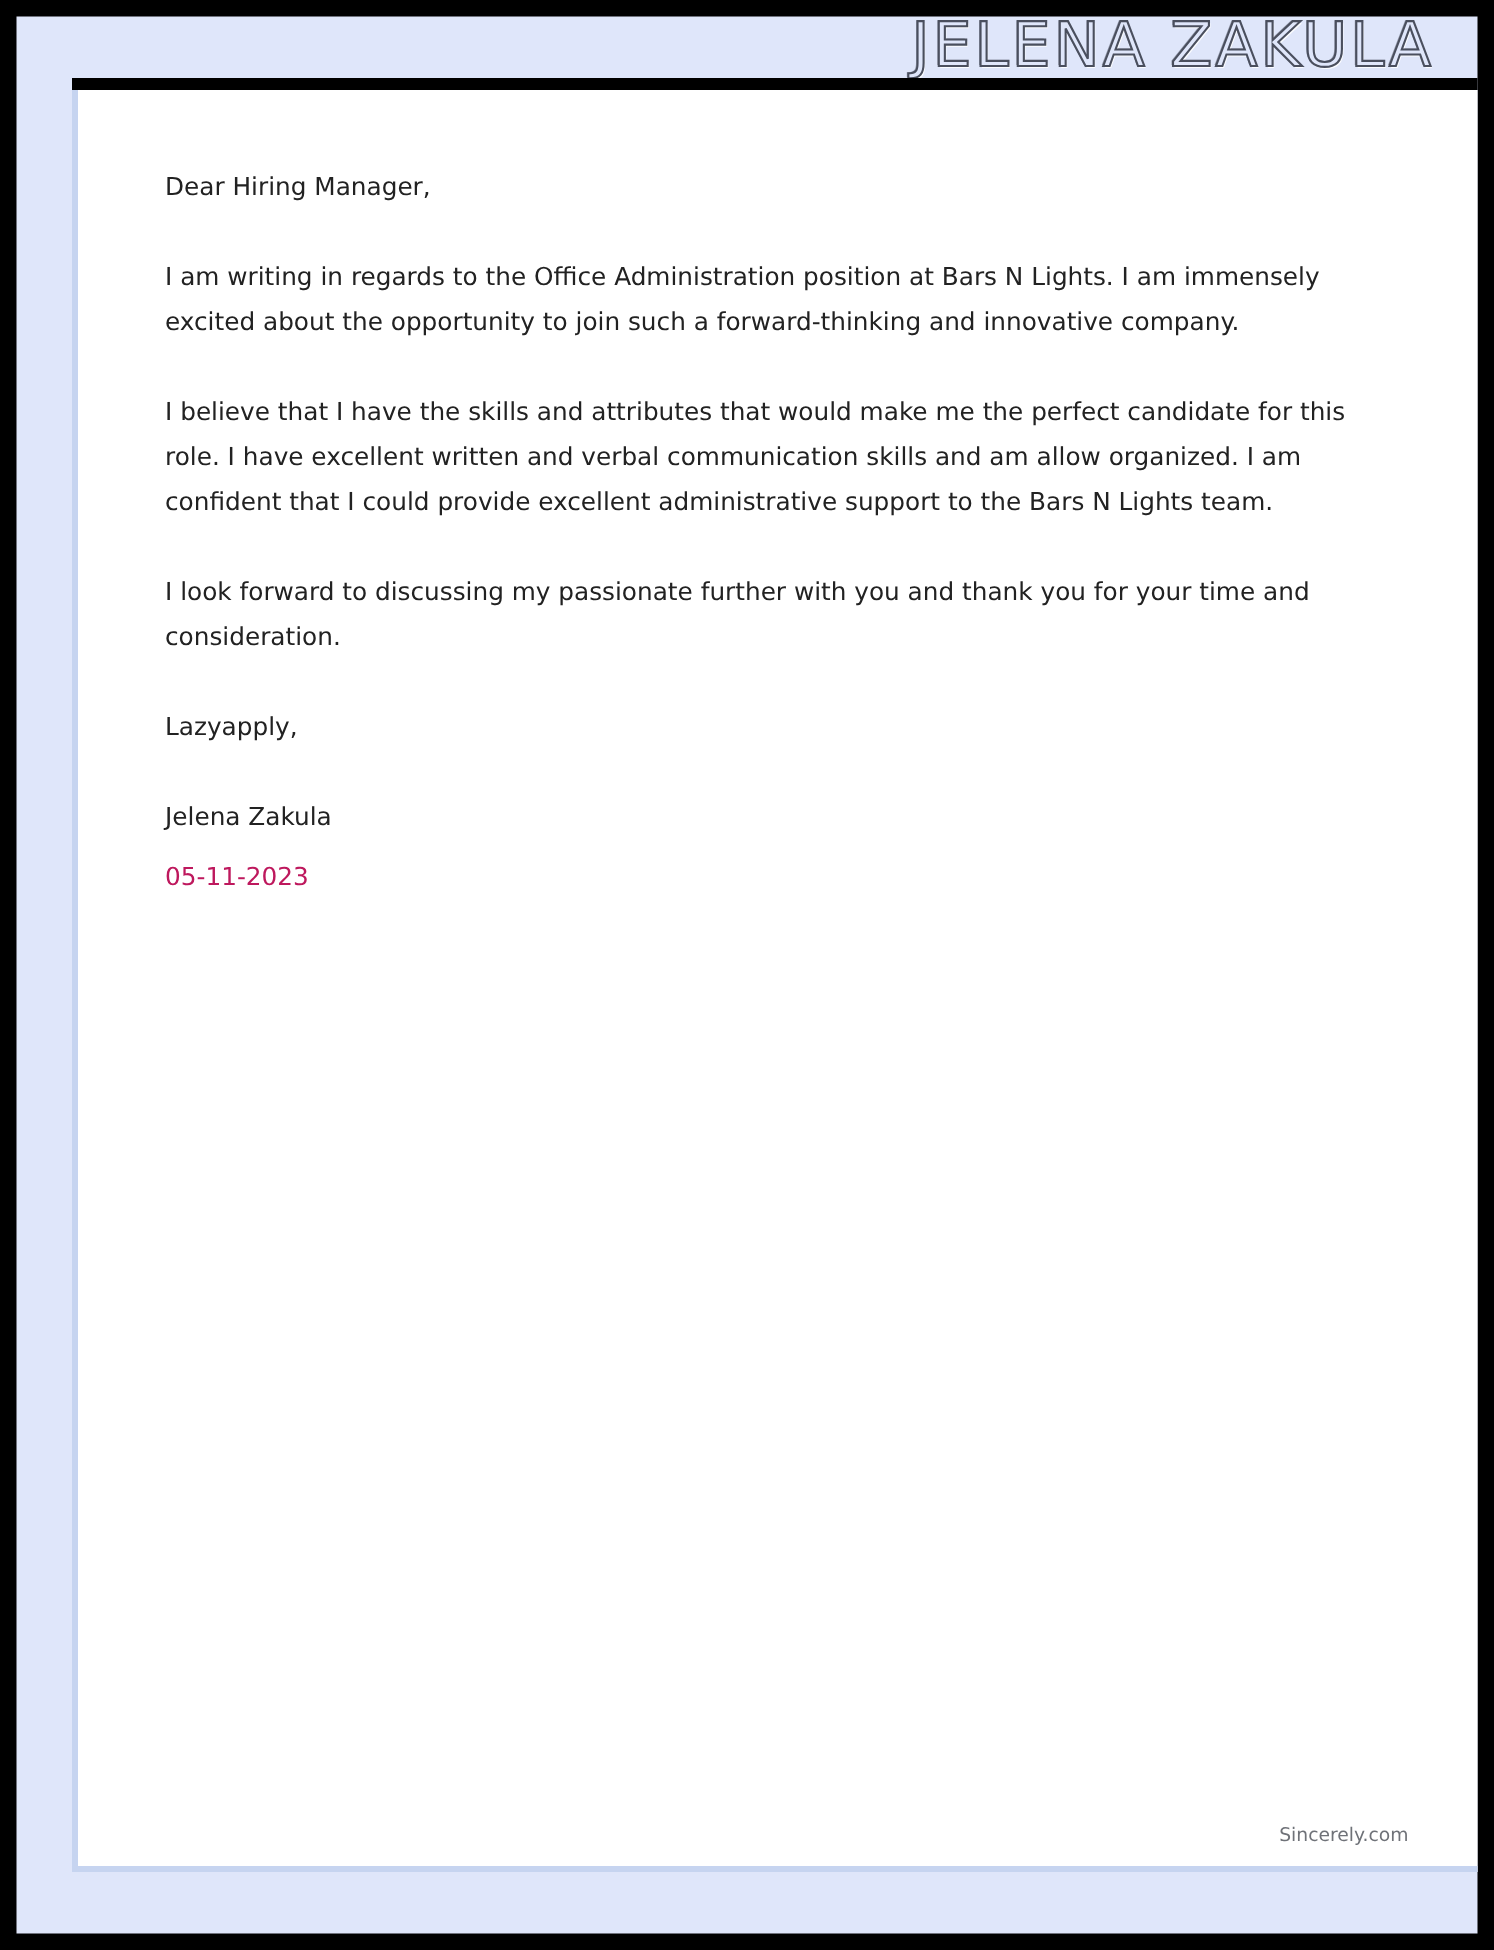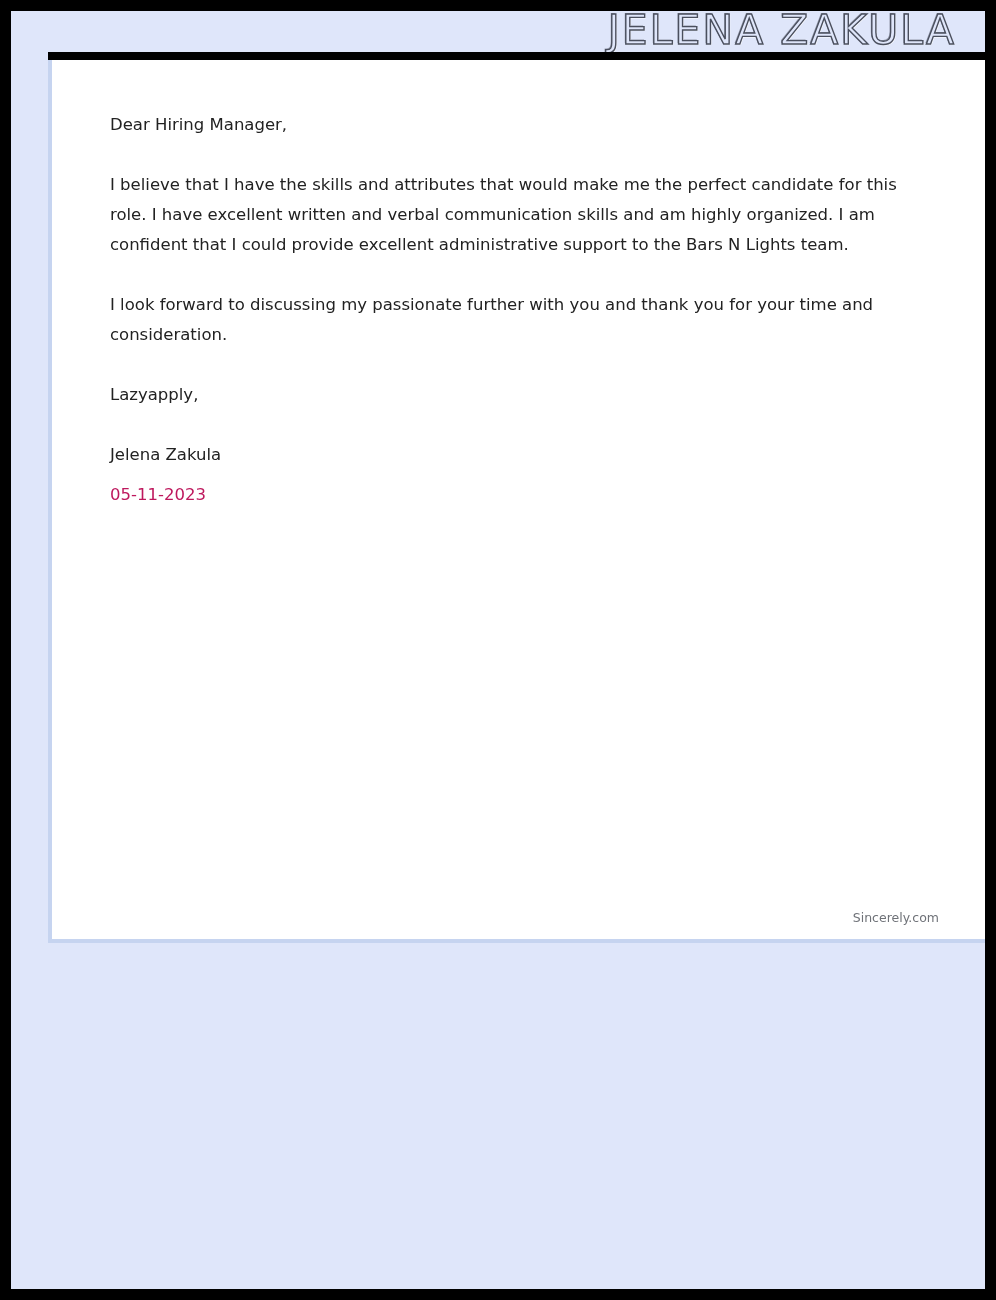--- a/index.html
+++ b/index.html
@@ -69,21 +69,21 @@
     height: 8px;
     background: #000000;
   }
 
   
   .sheet {
     position: absolute;
     left: 37px;
     top: 49px;
     width: 937px;
-    height: 883px;
+    height: 1188px;
     background: #ffffff;
     border-left: 4px solid #c6d4f0;
     border-bottom: 4px solid #c6d4f0;
     box-sizing: border-box;
   }
 
   
   .letter {
     position: absolute;
     left: 58px;
@@ -135,22 +135,23 @@
     </div>
 
     <div class="header-rule"></div>
 
     <div class="sheet">
 
       <div class="letter">
 
         <p class="salutation"><span>Dear Hiring Manager,</span></p>
 
+        <p class="para">I am writing in regards to the Office Administration position at Bars N Lights. I am immensely excited about the opportunity to join such a forward-thinking and innovative company.</p>
 
-        <p class="para">I believe that I have the skills and attributes that would make me the perfect candidate for this role. I have excellent written and verbal communication skills and am highly organized. I am confident that I could provide excellent administrative support to the Bars N Lights team.</p>
+        <p class="para">I believe that I have the skills and attributes that would make me the perfect candidate for this role. I have excellent written and verbal communication skills and am allow organized. I am confident that I could provide excellent administrative support to the Bars N Lights team.</p>
 
 
         <p class="para">I look forward to discussing my passionate further with you and thank you for your time and consideration.</p>
 
         <p class="closing">Lazyapply,</p>
 
         <p class="signer">Jelena Zakula</p>
 
         <p class="date-line">05-11-2023</p>
 

